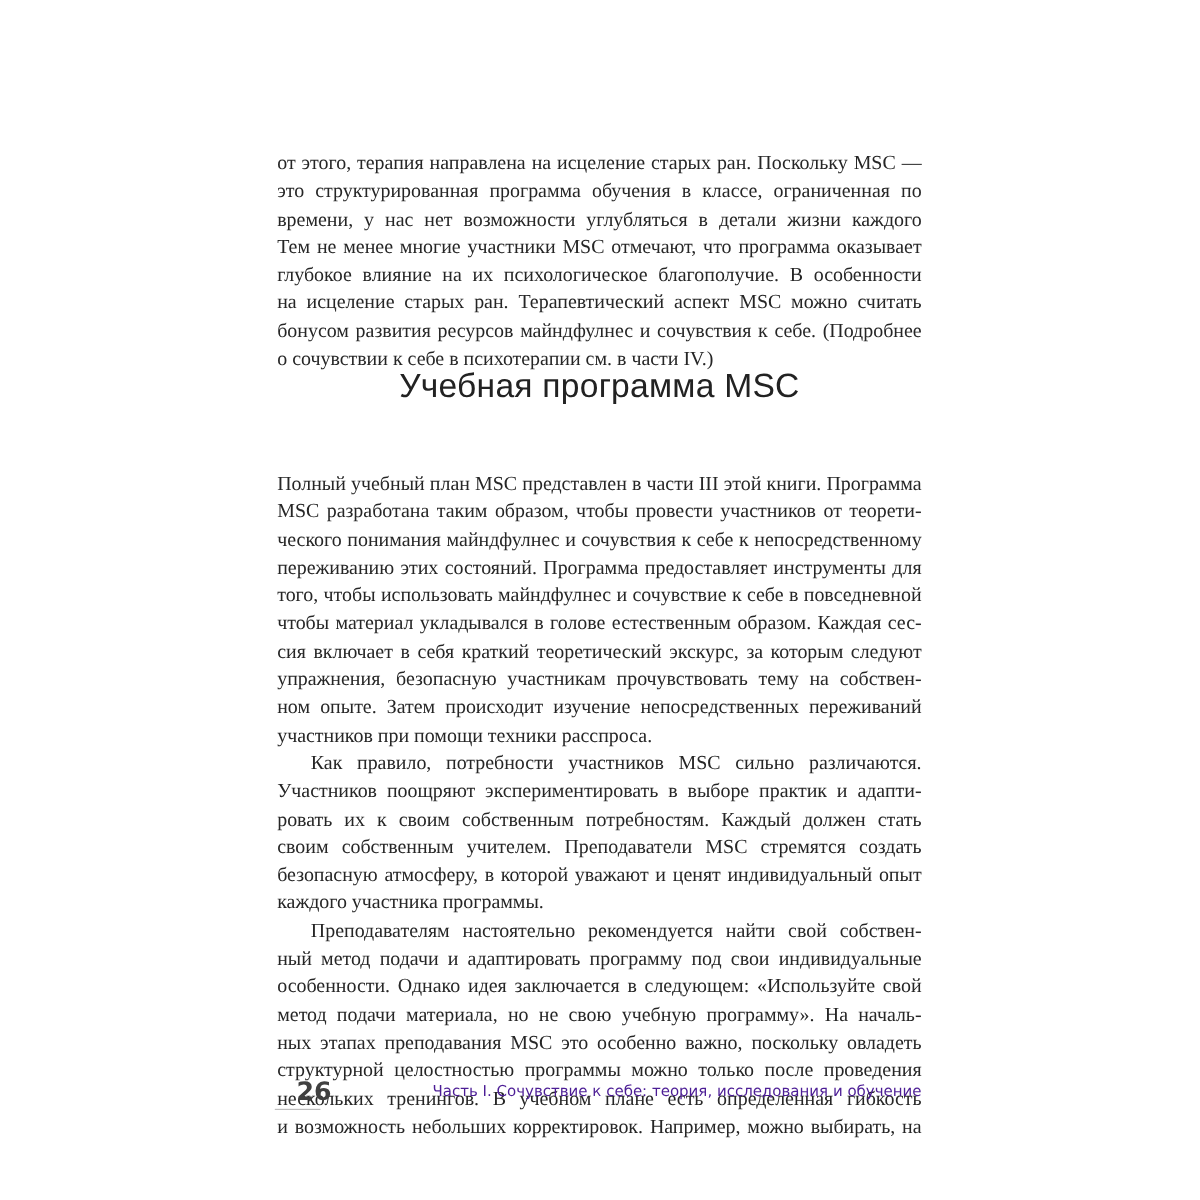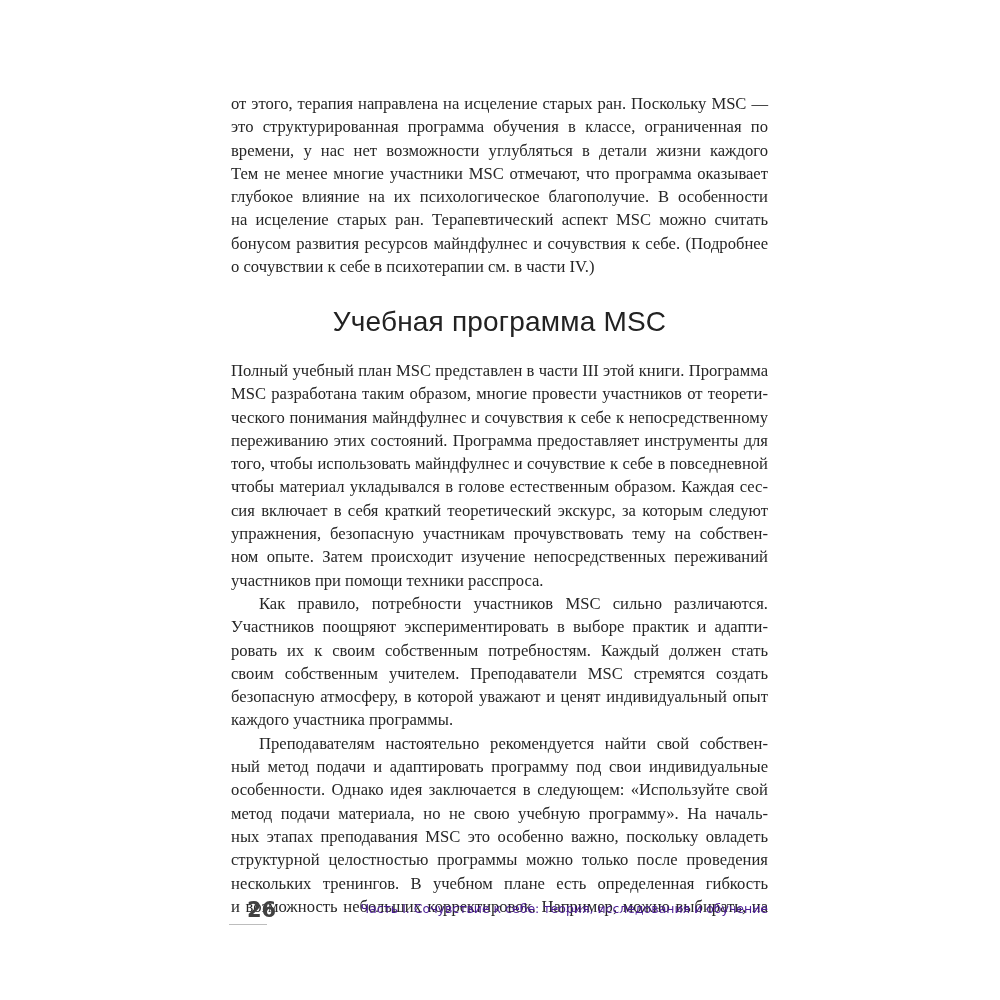--- a/index.html
+++ b/index.html
@@ -2,21 +2,21 @@
 <html><head>
 <meta charset="utf-8">
 <style>
   html, body { margin: 0; padding: 0; background: #ffffff; }
   body { width: 1000px; height: 1000px; position: relative; overflow: hidden; }
   .page { position: absolute; left: 0; top: 0; width: 1000px; height: 1000px; background: #ffffff; }
   .text-block {
     position: absolute; left: 231px; width: 537px;
     font-family: "Liberation Serif", "DejaVu Serif", serif;
     font-size: 16.6px; line-height: 23.3px; color: #262626;
-    text-align: justify; text-align-last: left;
+    text-align: justify; text-align-last: left; margin-top: 32px;
   }
   .text-block .line { display: block; text-align: justify; text-align-last: justify; white-space: nowrap; }
   .text-block .line.last { text-align-last: left; }
   .text-block .line.indent { padding-left: 28px; }
   .block-top { top: 92px; }
   .block-main { top: 359px; }
   .heading {
     position: absolute; left: 231px; width: 537px; top: 306px;
     text-align: center;
     font-family: Liberation Sans, sans-serif;
@@ -47,21 +47,21 @@
     <span class="line">на исцеление старых ран. Терапевтический аспект MSC можно считать</span>
     <span class="line">бонусом развития ресурсов майндфулнес и сочувствия к себе. (Подробнее</span>
     <span class="line last">о сочувствии к себе в психотерапии см. в части IV.)</span>
   </div>
 
   <div class="heading">Учебная программа MSC</div>
 
   <div class="text-block block-main">
     <div>
       <span class="line">Полный учебный план MSC представлен в части III этой книги. Программа</span>
-      <span class="line">MSC разработана таким образом, многие провести участников от теорети-</span>
+      <span class="line">MSC разработана таким образом, чтобы провести участников от теорети-</span>
       <span class="line">ческого понимания майндфулнес и сочувствия к себе к непосредственному</span>
       <span class="line">переживанию этих состояний. Программа предоставляет инструменты для</span>
       <span class="line">того, чтобы использовать майндфулнес и сочувствие к себе в повседневной</span>
       <span class="line">чтобы материал укладывался в голове естественным образом. Каждая сес-</span>
       <span class="line">сия включает в себя краткий теоретический экскурс, за которым следуют</span>
       <span class="line">упражнения, безопасную участникам прочувствовать тему на собствен-</span>
       <span class="line">ном опыте. Затем происходит изучение непосредственных переживаний</span>
       <span class="line last">участников при помощи техники расспроса.</span>
     </div>
     <div>

